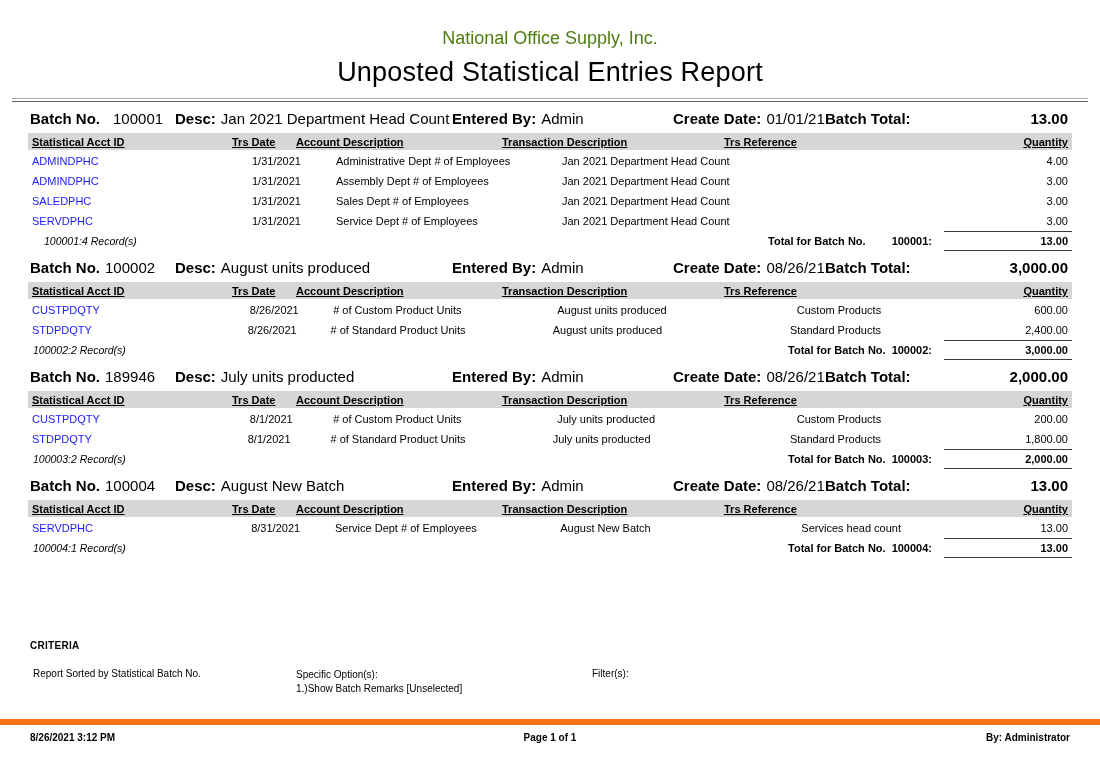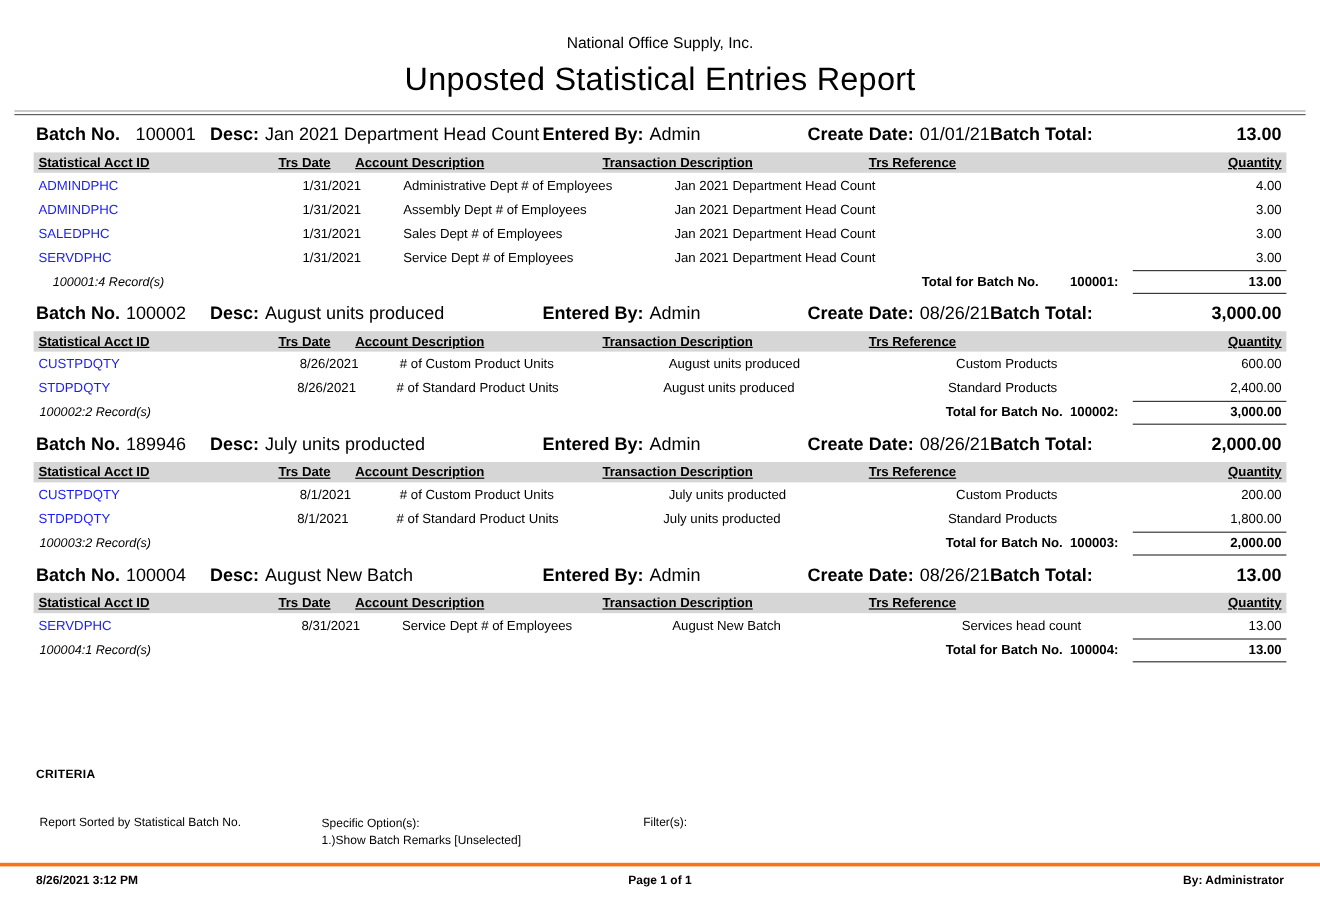--- a/index.html
+++ b/index.html
@@ -1,20 +1,20 @@
 <!DOCTYPE html>
 <html style="--account-id: #1a1aff; --header-band: #d6d6d6;"><head>
 <meta charset="utf-8">
 <style>
   * { margin:0; padding:0; box-sizing:border-box; }
   html,body { background:#ffffff; }
   body { font-family:"Liberation Sans", sans-serif; color:#000; }
   .page { position:relative; width:1100px; height:762px; background:#fff; overflow:hidden; }
 
-  .company { text-align:center; font-size:13px; padding-top:28px; color:#000000; }
+  .company { text-align:center; font-size:18px; padding-top:28px; color:#4d7c0f; }
   .title   { text-align:center; font-size:27px; font-weight:400; margin-top:8px; letter-spacing:0.2px; }
 
   .rule-double { margin:10px 12px 0 12px; height:4px;
                  border-top:1px solid #a9a9a9; border-bottom:1px solid #5f5f5f; }
 
   .report { margin:0 28px; }
 
   
   .batch-header { display:flex; align-items:flex-start; font-size:15px; padding:8px 0 6px 0; }
   .seg { display:flex; align-items:baseline; }
@@ -51,28 +51,28 @@
   .total-label { font-weight:bold; text-align:right; padding-right:12px; white-space:pre; }
   .tid { margin-left:6px; }
   .tid-wide { margin-left:26px; }
   .total-amt { width:128px; font-weight:bold; text-align:right;
                border-top:1px solid #3a3a3a; border-bottom:1px solid #3a3a3a;
                padding:3px 4px 3px 0; }
 
   
   .criteria { position:absolute; left:30px; right:30px; top:640px; font-size:10px; }
   .criteria-heading { font-weight:700; letter-spacing:0.3px; }
-  .criteria-row { display:flex; margin-top:29px; align-items:flex-start; }
+  .criteria-row { display:flex; margin-top:17px; align-items:flex-start;gap:28px; }
   .crit-c1 { width:238px; padding-left:3px; }
   .crit-c2 { width:268px; }
   .crit-c2 div { line-height:14px; }
   .crit-c3 { flex:1; }
 
   
-  .footer { position:absolute; left:0; right:0; top:719px; border-top:3px solid #f97316; }
+  .footer { position:absolute; left:0; right:0; top:719px; border-top:6px solid #f97316; }
   .footer-inner { display:flex; padding:7px 30px 0 30px; font-size:10px; font-weight:bold; }
   .f-left  { width:260px; }
   .f-center{ flex:1; text-align:center; }
   .f-right { width:260px; text-align:right; }
 </style>
 </head>
 <body>
 
 <div class="page">
 

